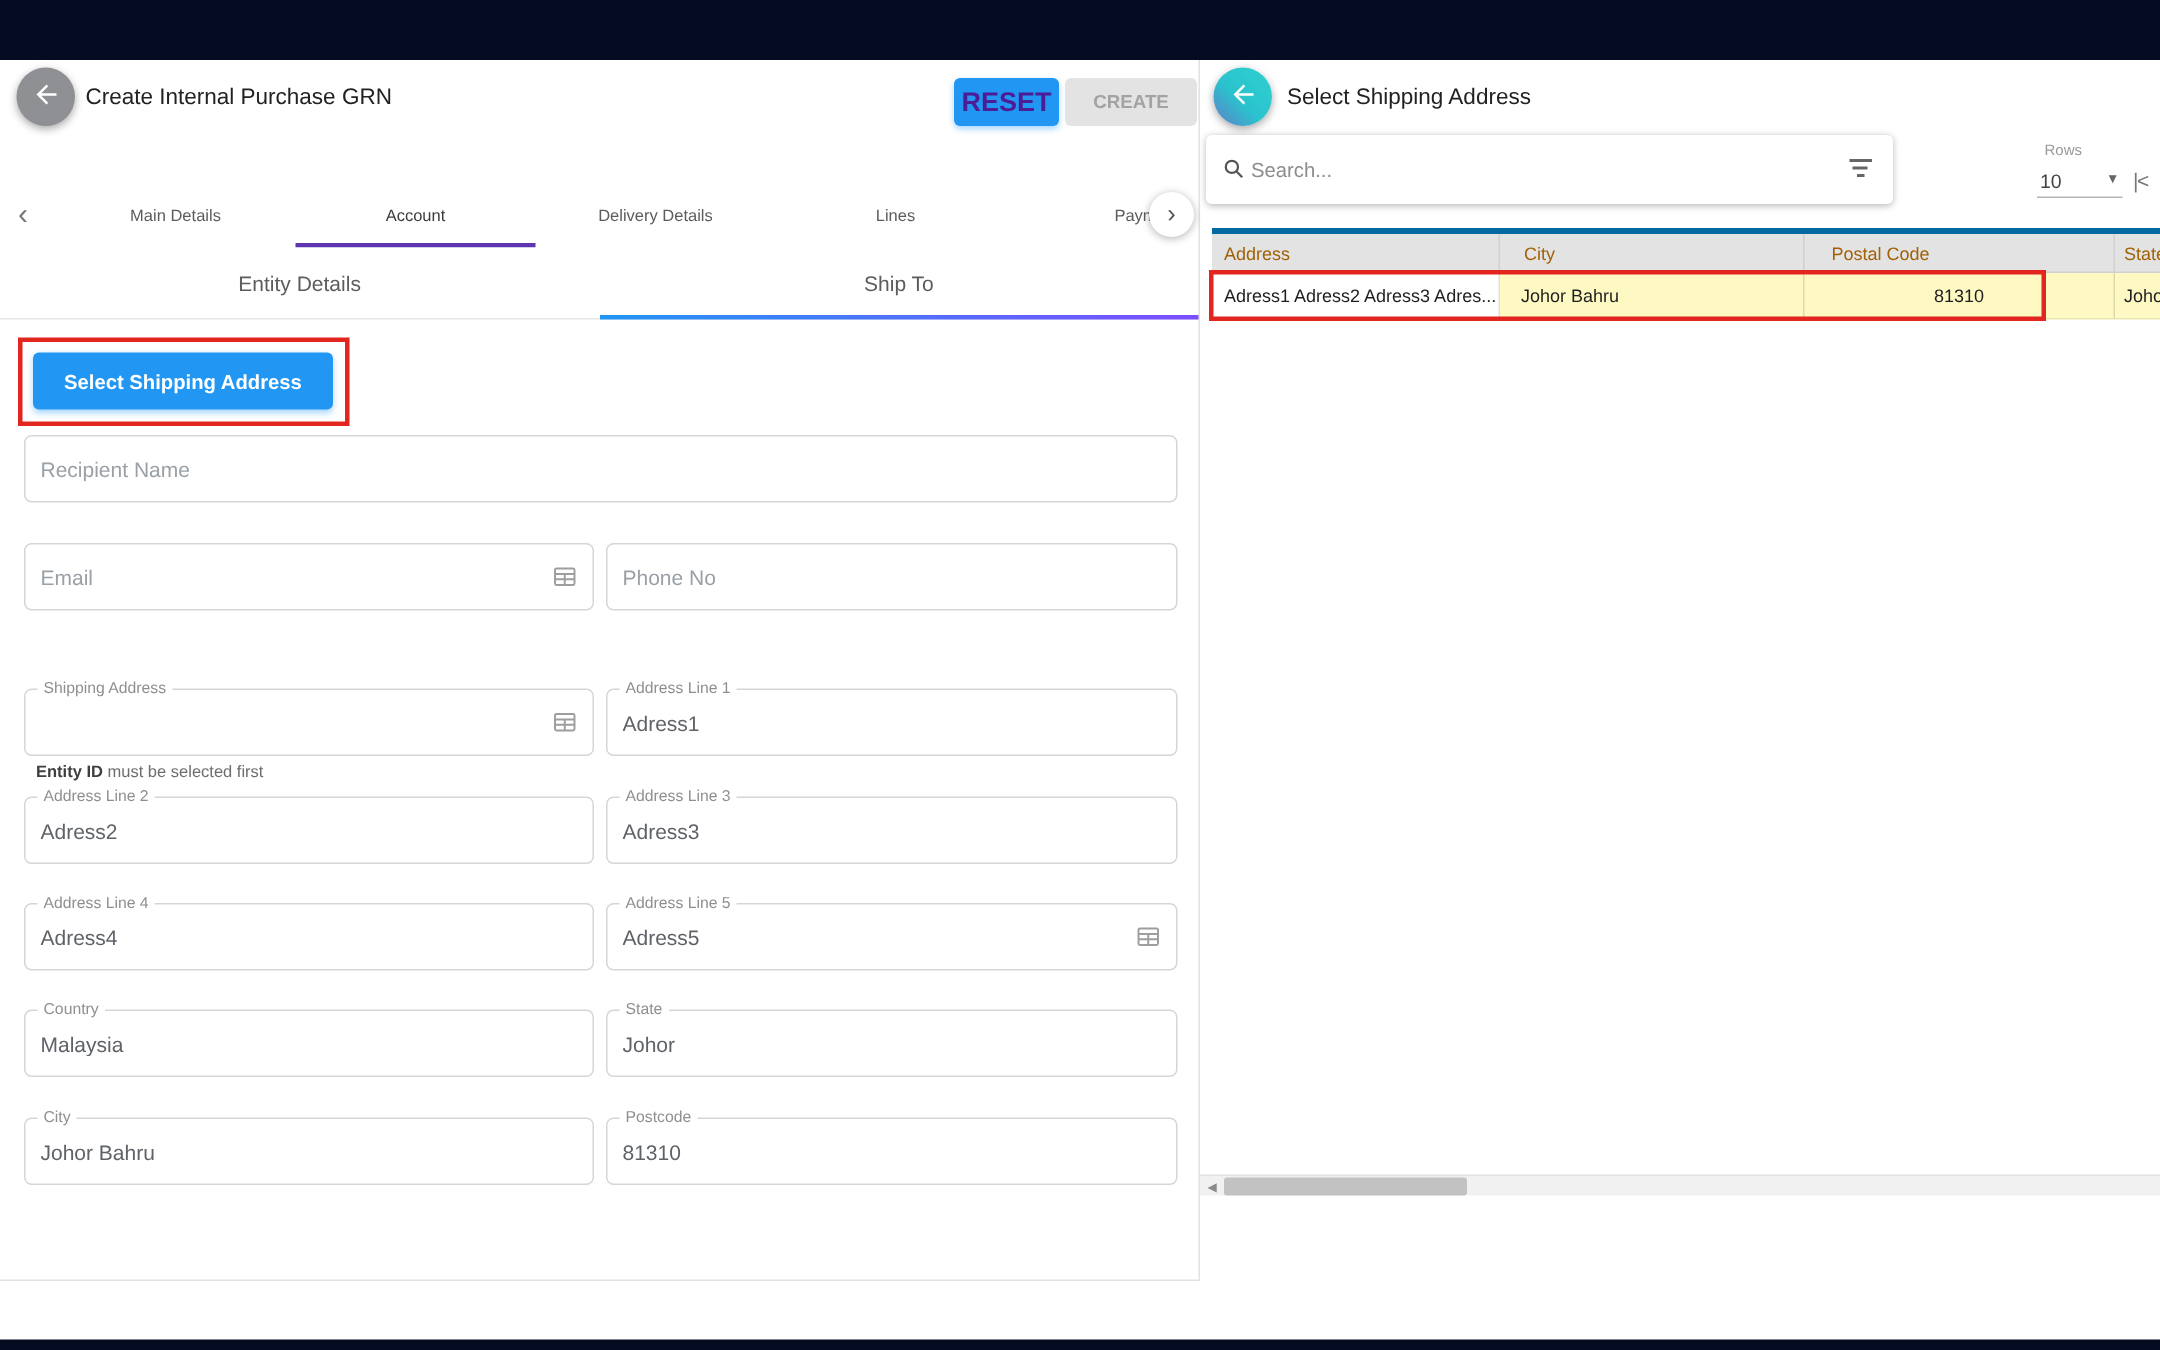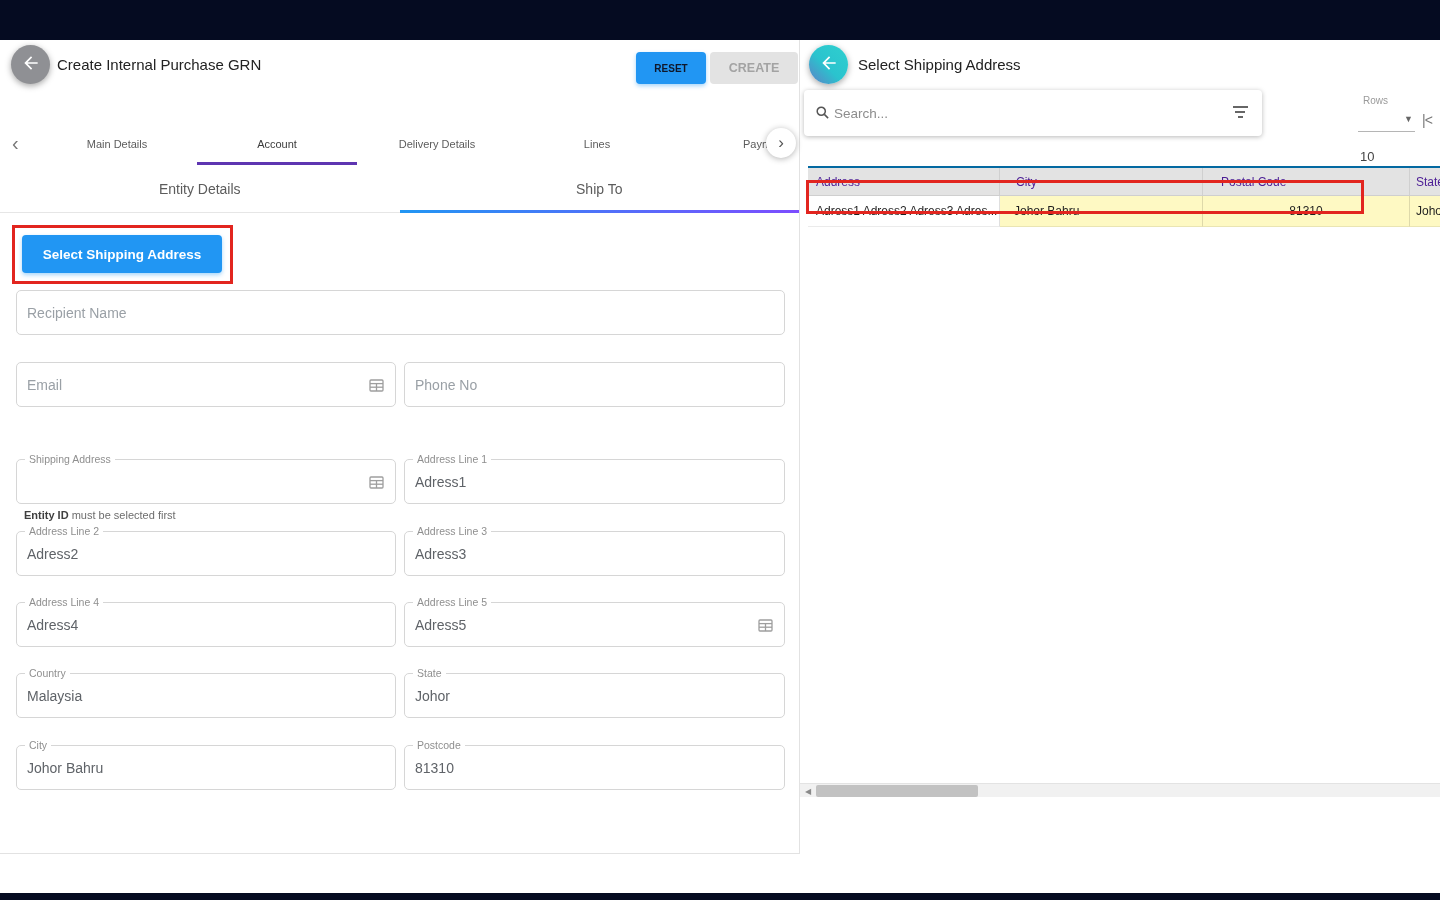--- a/index.html
+++ b/index.html
@@ -8,21 +8,21 @@
 
   .topbar{position:absolute;left:0;top:0;width:1440px;height:40px;background:#050b21;}
   .bottombar{position:absolute;left:0;top:893px;width:1440px;height:7px;background:#050b21;}
 
   
   .panel-left{position:absolute;left:0;top:40px;width:800px;height:814px;background:#fff;border-right:1px solid #e2e2e2;border-bottom:1px solid #e2e2e2;}
   .back-btn{position:absolute;width:39px;height:39px;border-radius:50%;border:none;display:flex;align-items:center;justify-content:center;cursor:pointer;box-shadow:0 2px 6px rgba(0,0,0,.35);}
   .back-gray{left:11px;top:5px;background:#8f9094;}
   .back-teal{left:9px;top:5px;background:linear-gradient(45deg,#7e57c2 -25%,#2ac3ce 45%,#2fd0cf 100%);}
   .lp-title{position:absolute;left:57px;top:16px;font-size:15px;color:#222;}
-  .btn-reset{position:absolute;left:636px;top:12px;width:70px;height:32px;background:#2196f3;color:#0f172a;font-size:10px;font-weight:bold;border:none;border-radius:4px;cursor:pointer;box-shadow:0 2px 4px rgba(33,150,243,.4);font-family:"Liberation Sans",sans-serif;}
+  .btn-reset{position:absolute;left:636px;top:12px;width:70px;height:32px;background:#2196f3;color:#4c1d95;font-size:18px;font-weight:bold;border:none;border-radius:4px;cursor:pointer;box-shadow:0 2px 4px rgba(33,150,243,.4);font-family:"Liberation Sans",sans-serif;}
   .btn-create{position:absolute;left:710px;top:12px;width:88px;height:32px;background:#e3e3e3;color:#a3a3a3;font-size:12.5px;font-weight:bold;border:none;border-radius:4px;cursor:default;font-family:"Liberation Sans",sans-serif;}
 
   .tabbar{position:absolute;left:0;top:82px;width:799px;height:43px;}
   .chev-left{position:absolute;left:12px;top:9px;font-size:20px;color:#777;cursor:pointer;line-height:24px;}
   .tabs{position:absolute;left:37px;top:0;width:762px;height:43px;display:flex;overflow:hidden;}
   .tab{width:160px;height:43px;display:flex;align-items:center;justify-content:center;font-size:11px;color:#5c5c5c;cursor:pointer;position:relative;flex:0 0 160px;}
   .tab.active{color:#3c3c3c;}
   .tab.active::after{content:"";position:absolute;left:0;bottom:0;width:100%;height:3px;background:#5e35b1;}
   .chev-circle{position:absolute;left:766px;top:6px;width:30px;height:30px;border-radius:50%;background:#fff;box-shadow:0 1px 6px rgba(0,0,0,.3);display:flex;align-items:center;justify-content:center;font-size:17px;color:#555;cursor:pointer;z-index:3;}
 
@@ -48,26 +48,26 @@
   .search-card{position:absolute;left:4px;top:50px;width:458px;height:46px;background:#fff;border-radius:4px;box-shadow:0 1px 5px rgba(0,0,0,.28);}
   .search-icon{position:absolute;left:11px;top:15px;}
   .search-input{position:absolute;left:30px;top:0;width:380px;height:100%;border:none;outline:none;font-size:13.5px;color:#555;background:transparent;font-family:"Liberation Sans",sans-serif;}
   .search-input::placeholder{color:#8d8d8d;opacity:1;}
   .filter-icon{position:absolute;right:14px;top:16px;width:16px;height:14px;cursor:pointer;}
   .filter-icon span{display:block;background:#666;height:2px;margin:0 auto 3px;}
   .fb1{width:15px;}.fb2{width:10px;}.fb3{width:5px;}
 
   .rows-label{position:absolute;left:563px;top:55px;font-size:10px;color:#9a9a9a;}
   .rows-select{position:absolute;left:558px;top:70px;width:57px;height:22px;border-bottom:1px solid #b5b5b5;font-size:13px;color:#444;cursor:pointer;}
-  .rows-value{position:absolute;left:2px;top:3px;margin-top:36px;}
+  .rows-value{position:absolute;left:2px;top:3px;}
   .rows-caret{position:absolute;right:2px;top:4px;font-size:9px;color:#666;}
   .first-page{position:absolute;left:622px;top:72px;font-size:14px;color:#777;cursor:pointer;letter-spacing:-1px;}
 
   .table{position:absolute;left:8px;top:112px;width:632px;font-size:12px;}
-  .thead{display:flex;height:30px;background:#e3e3e3;border-top:2px solid #0369a1;border-bottom:1px solid #cfcfcf;color:#4c1d95;margin-top:14px;}
+  .thead{display:flex;height:30px;background:#e3e3e3;border-top:4px solid #0369a1;border-bottom:1px solid #cfcfcf;color:#a16207;}
   .th{display:flex;align-items:center;border-right:1px solid #d0d0d0;overflow:hidden;white-space:nowrap;}
   .trow{display:flex;height:31px;background:#fef9c3;color:#1f1f1f;cursor:pointer;}
   .td{display:flex;align-items:center;border-right:1px solid rgba(0,0,0,.12);border-bottom:1px solid rgba(0,0,0,.08);overflow:hidden;white-space:nowrap;}
   .c1{width:192px;}.c2{width:203px;}.c3{width:207px;}.c4{flex:1;border-right:none;}
   .th.c1{padding-left:8px;}.th.c2{padding-left:16px;}.th.c3{padding-left:18px;}.th.c4{padding-left:6px;}
   .td.c1{padding-left:8px;background:#fff;}
   .td.c2{padding-left:14px;}
   .td.c3{justify-content:center;}
   .td.c4{padding-left:6px;}
   .annot-row{left:6px;top:140px;width:558px;height:34px;}

